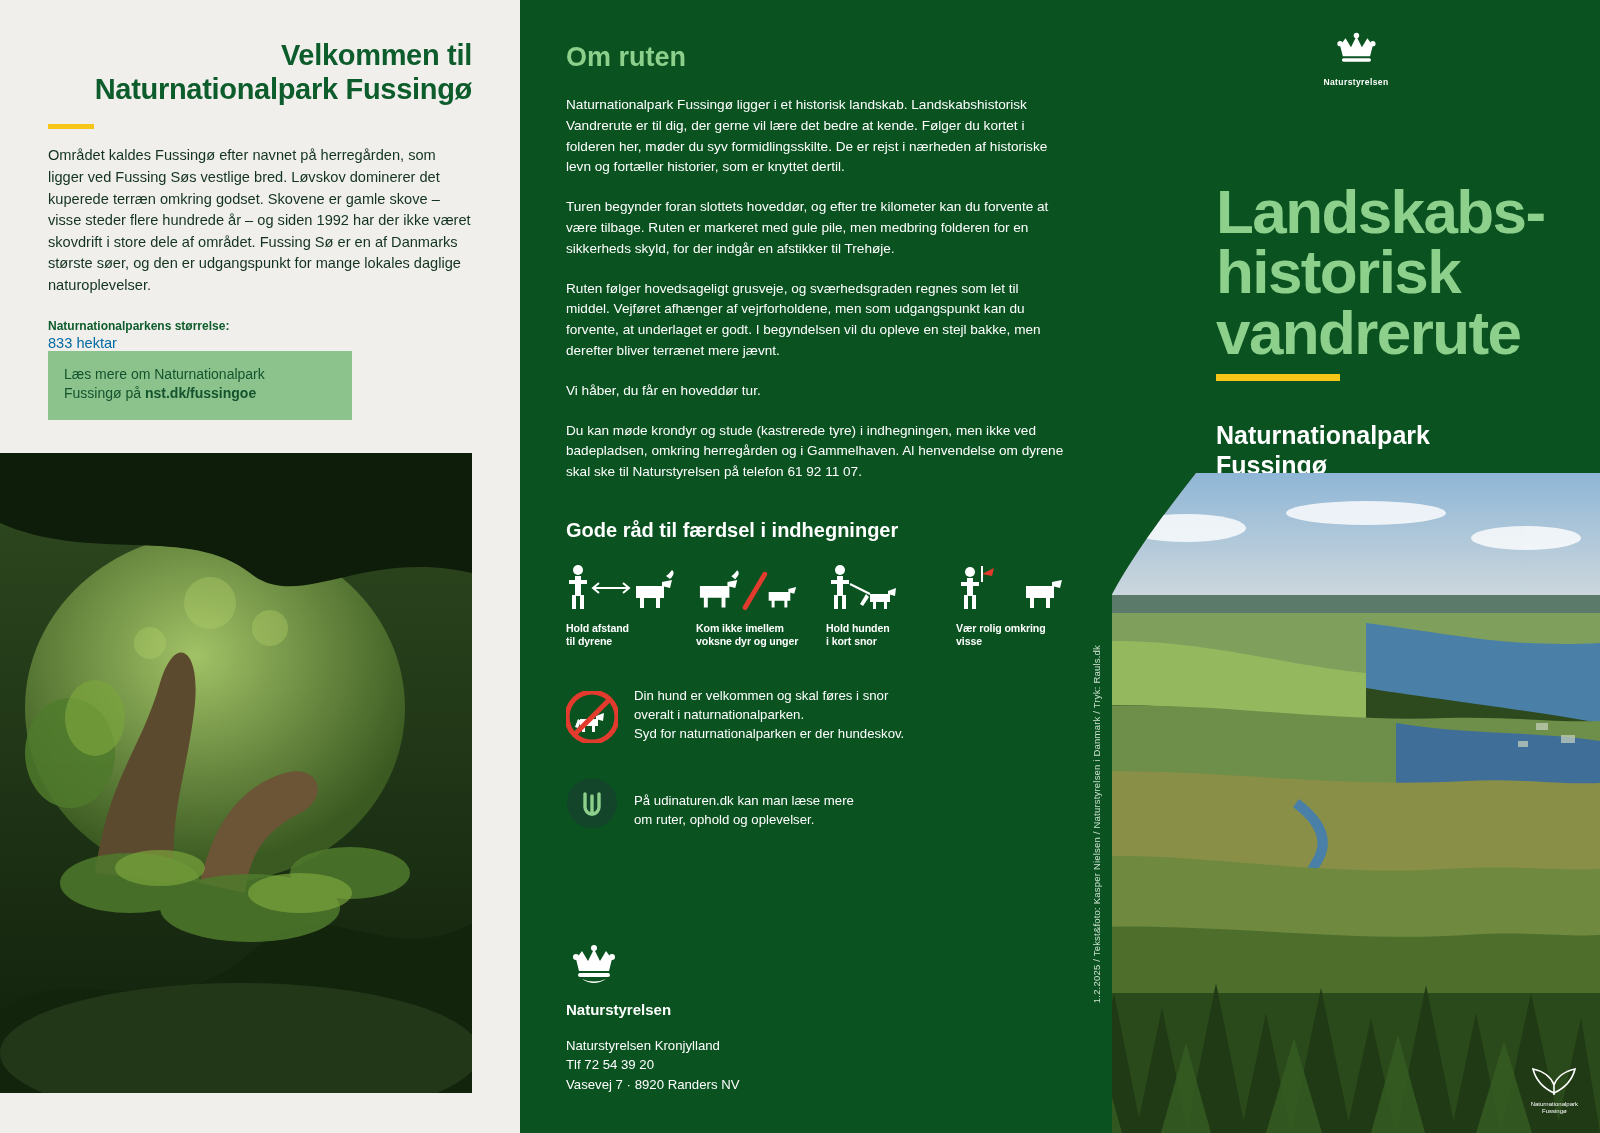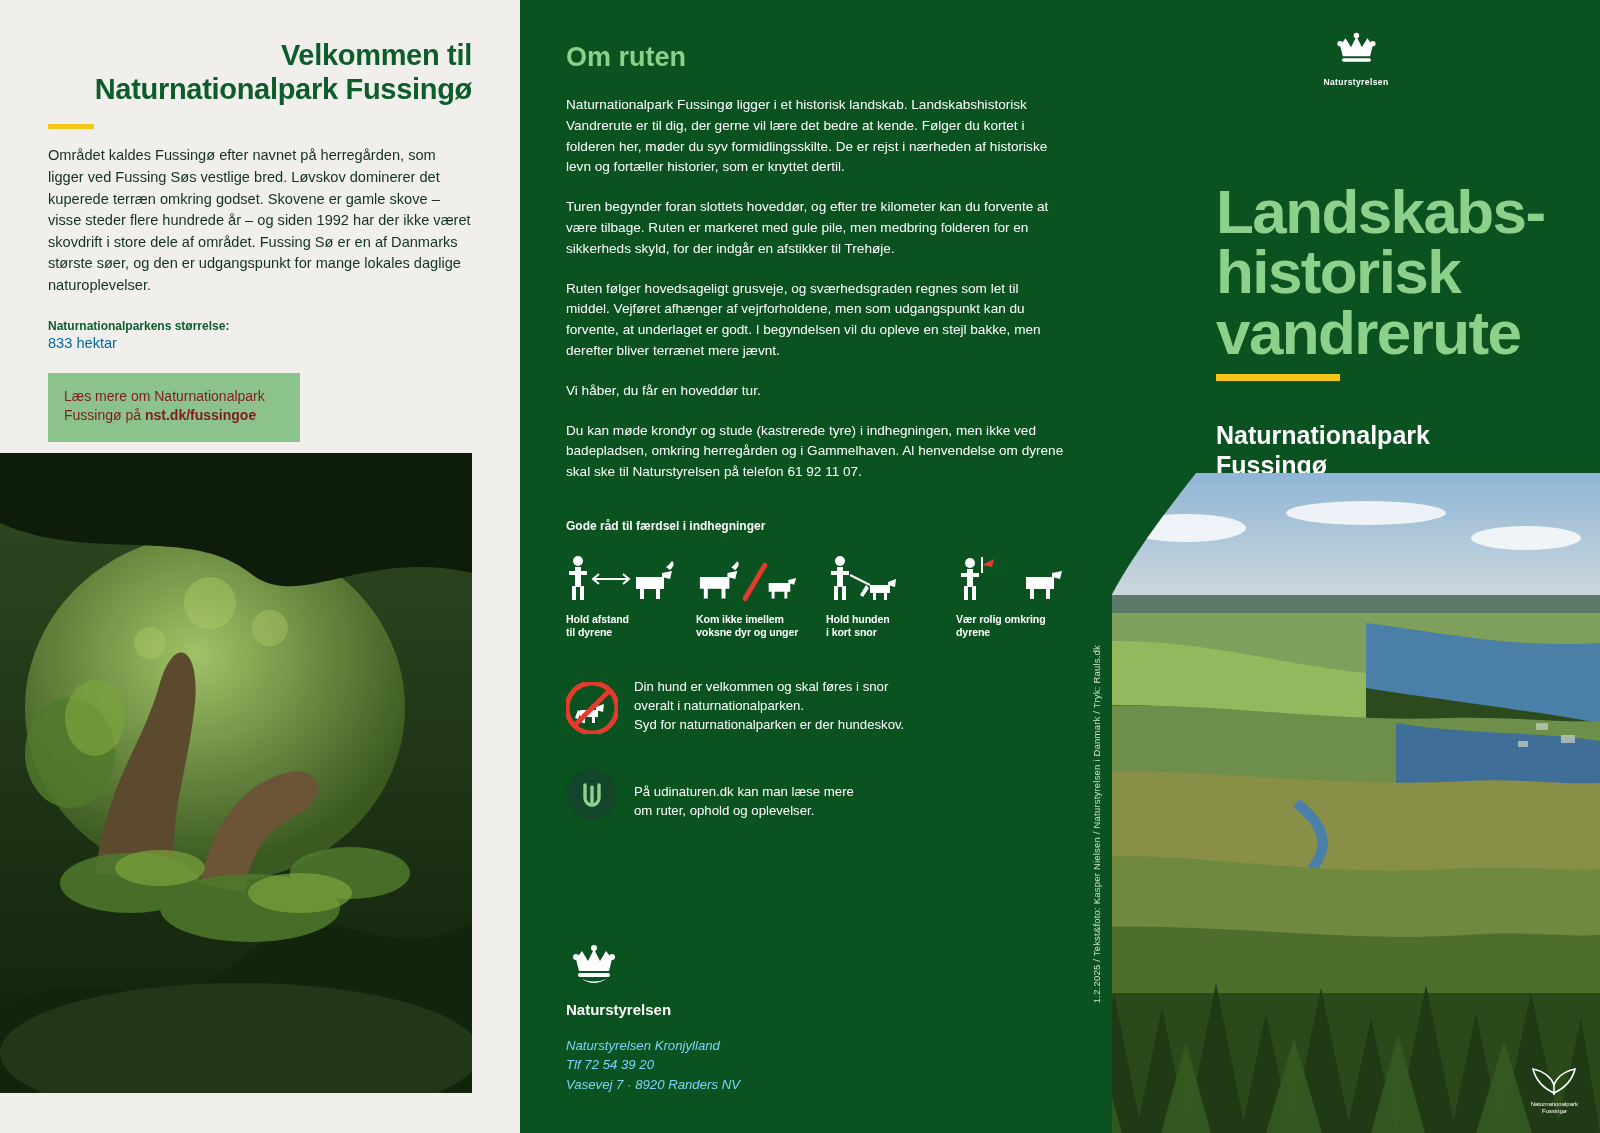--- a/index.html
+++ b/index.html
@@ -31,27 +31,26 @@
     width:46px; height:5px; background:#f5c518; margin:0 0 16px 0;
   }
   .body-text {
     font-size:14.6px; line-height:1.48; color:#13331f; margin:0;
   }
   .sub-head {
     font-size:12px; font-weight:bold; color:#0d5c2b; margin:22px 0 2px 0;
   }
   .sub-val { font-size:14.6px; color:#0369a1; margin:0; }
   .green-box {
-    margin-top:22px;
     background:#8cc38c;
     padding:14px 16px 16px 16px;
-    width:252px;
+    width:304px;
     font-size:14px;
     line-height:1.42;
-    color:#7f1d1d;
+    color:#14532d;
   }
   .green-box b { font-weight:bold; }
   .left-photo {
     position:absolute; left:0; bottom:40px; width:472px; height:640px;
     overflow:hidden;
   }
   .left-photo svg { display:block; }
 
   
   .middle {
@@ -64,35 +63,35 @@
   .om-ruten {
     font-size:27px; font-weight:bold; color:#8cd08c; margin:0 0 22px 0;
   }
   .mid-p {
     font-size:13.6px; line-height:1.53; color:#ffffff; margin:0 0 19px 0;
   }
   .mid-sub {
     font-size:15.5px; font-weight:bold; color:#8cd08c; margin:30px 0 3px 0;
   }
   .mid-sub2 {
-    font-size:12px; font-weight:bold; color:#ffffff; margin:36px 0 16px 0;
+    font-size:20px; font-weight:bold; color:#ffffff; margin:36px 0 16px 0;
   }
   .advice-row { display:flex; gap:20px; margin-top:6px;justify-content:flex-end; }
   .advice { width:110px; }
   .advice .pic { height:54px; display:flex; align-items:flex-end; }
   .advice .cap {
     font-size:10.6px; line-height:1.22; font-weight:bold; color:#fff;
     margin-top:10px; letter-spacing:-0.1px;
   }
   .note-row { display:flex; gap:16px; margin-top:34px; align-items:flex-end; }
   .note-txt { font-size:13.2px; line-height:1.45; color:#fff; padding-top:4px; }
   .badge { flex:0 0 52px; width:52px; height:52px; border-radius:50%; }
   .nst-block { position:absolute; left:46px; bottom:38px; }
   .nst-name { font-size:15px; font-weight:bold; color:#fff; margin:10px 0 18px 0; }
-  .nst-addr { font-size:13.2px; line-height:1.5; color:#7dd3fc;font-style:italic; }
+  .nst-addr { font-size:13.2px; line-height:1.5; color:#ffffff; }
   .credit {
     position:absolute; right:10px; bottom:130px;
     writing-mode:vertical-rl; transform:rotate(180deg);
     font-size:9.5px; color:#cfe3d2; letter-spacing:0.2px;
   }
 
   
   .right { flex:1; background:#0a5220; position:relative; overflow:hidden; }
   .crown-top { position:absolute; top:30px; left:50%; transform:translateX(-50%); text-align:center; }
   .crown-cap { font-size:8.5px; color:#fff; letter-spacing:0.4px; margin-top:3px; font-weight:bold;}
@@ -272,21 +271,21 @@
                   <rect x="16" y="35" width="4" height="14"></rect>
                 <path d="M70 26 h28 v12 h-4 v10 h-4 v-10 h-12 v10 h-4 v-10 h-4 z"></path>
                 <path d="M96 22 l10 -2 l-2 8 l-8 -2 z"></path>
               </g>
               <path d="M26 14 l12 -6 l-2 8 z" fill="#e23b2e"></path>
               <line x1="26" y1="6" x2="26" y2="22" stroke="#fff" stroke-width="2"></line>
             </svg>
           </div>
           <div class="cap">
             <span>Vær rolig omkring</span><br>
-            <span>dyrene</span>
+            <span>visse</span>
           </div>
         </div>
       </div>
 
       <div class="note-row">
         <div class="badge">
           <svg width="52" height="52" viewBox="0 0 52 52">
             <circle cx="26" cy="26" r="25" fill="#0a5220" stroke="#e23b2e" stroke-width="5"></circle>
             <g fill="#ffffff">
               <path d="M14 28 h18 v7 h-3 v6 h-3 v-6 h-7 v6 h-3 v-6 h-2 z"></path>

